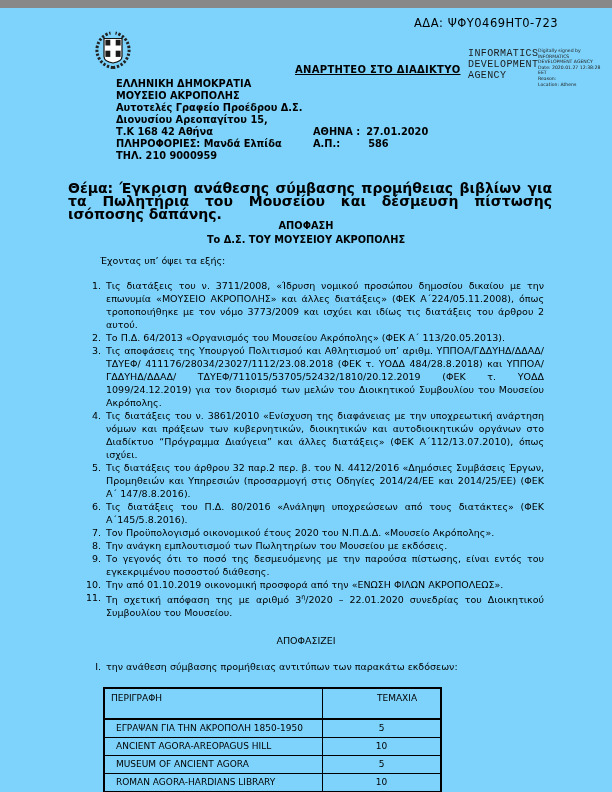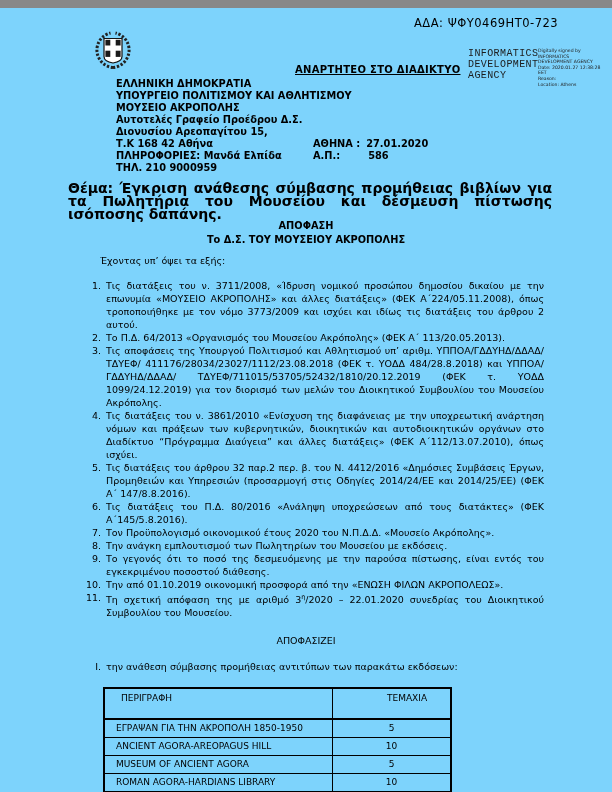--- a/index.html
+++ b/index.html
@@ -65,21 +65,21 @@
     margin:14px 0 0 35px;
     border-collapse:collapse;
     border:2px solid #000;
     font-size:9px;
   }
   table.books th,table.books td{border:1px solid #000;}
   table.books th{
     font-weight:normal;height:25px;vertical-align:top;padding-top:3px;
     border-bottom:2px solid #000;
   }
-  th.h-desc{width:210px;text-align:left;padding-left:16px;}
+  th.h-desc{width:210px;text-align:left;padding-left:6px;}
   th.h-qty{width:84px;text-align:center;padding-left:32px;}
   td.c-desc{height:15px;padding-left:11px;text-align:left;}
   td.c-qty{text-align:center;}
   svg .wreath{fill:none;stroke:#222;stroke-width:3;stroke-dasharray:2.3 1.7;}
 </style>
 </head>
 <body>
 
 <div class="page">
 
@@ -107,21 +107,20 @@
       <div>DEVELOPMENT AGENCY</div>
       <div>Date: 2020.01.27 12:38:28</div>
       <div>EET</div>
       <div>Reason:</div>
       <div>Location: Athens</div>
     </div>
   </div>
 
   <div class="letterhead">
     <div class="lh-line">ΕΛΛΗΝΙΚΗ ΔΗΜΟΚΡΑΤΙΑ</div>
-    <div class="lh-line">ΥΠΟΥΡΓΕΙΟ ΠΟΛΙΤΙΣΜΟΥ ΚΑΙ ΑΘΛΗΤΙΣΜΟΥ</div>
     <div class="lh-line">ΜΟΥΣΕΙΟ ΑΚΡΟΠΟΛΗΣ</div>
     <div class="lh-line">Αυτοτελές Γραφείο Προέδρου Δ.Σ.</div>
     <div class="lh-line">Διονυσίου Αρεοπαγίτου 15,</div>
     <div class="lh-line">
       <span>Τ.Κ 168 42 Αθήνα</span>
       <span class="lh-right">
         <span>ΑΘΗΝΑ :</span><span class="val">27.01.2020</span>
       </span>
     </div>
     <div class="lh-line">

